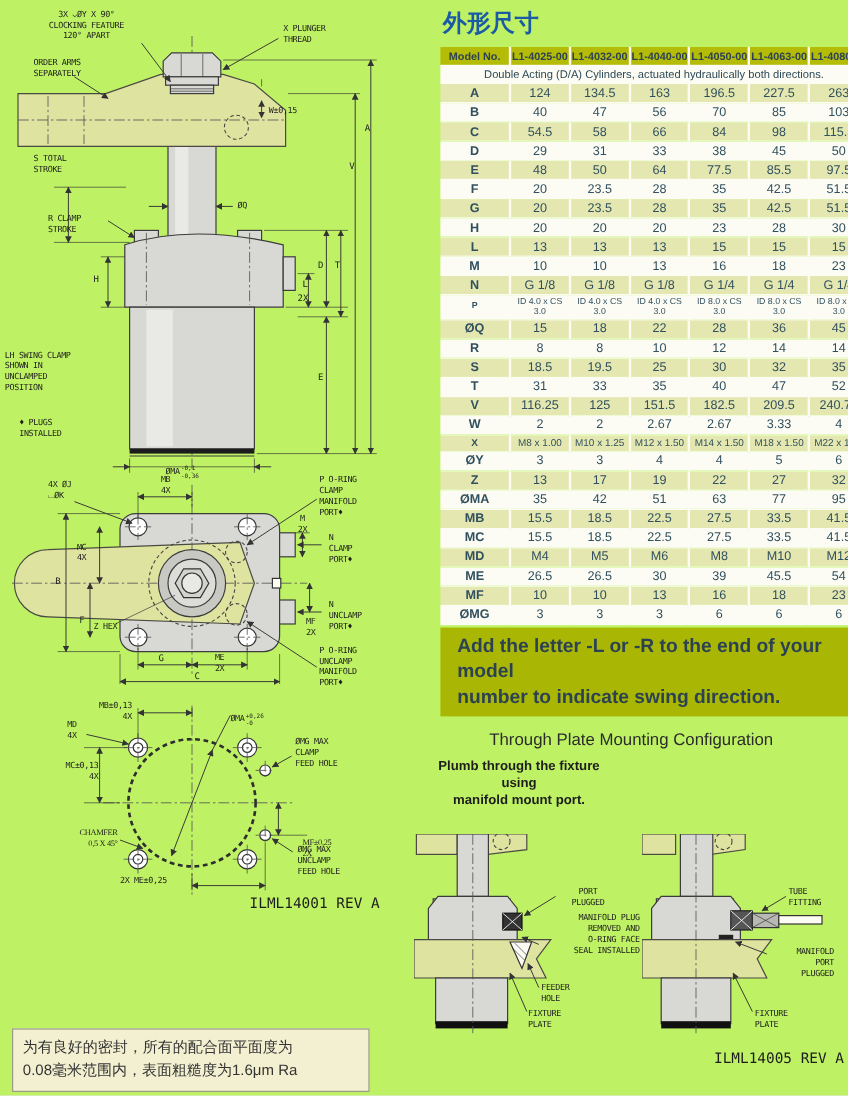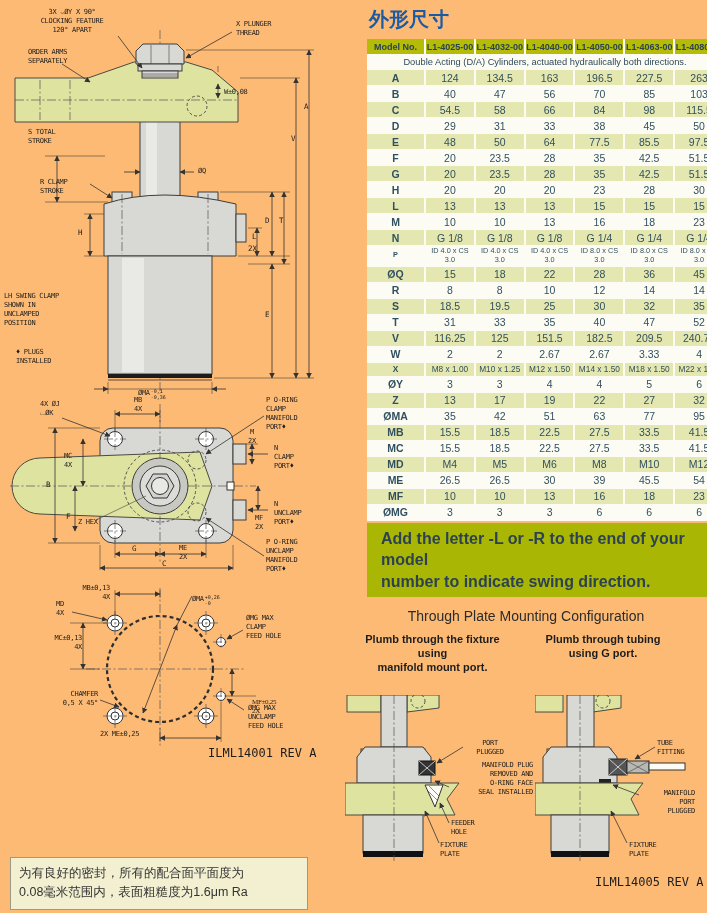--- a/index.html
+++ b/index.html
@@ -1,16 +1,16 @@
 <!DOCTYPE html>
 <html><head>
 <meta charset="utf-8">
 <style>
   html,body{margin:0;padding:0;background:#e8e8e0;}
-  .page{position:relative;width:707px;height:913px;background:#fdba74;overflow:hidden;
+  .page{position:relative;width:707px;height:913px;background:#bef264;overflow:hidden;
         font-family:"Liberation Sans",sans-serif;color:#2e4a58;}
   
   .fig{position:absolute;}
   .fig svg{position:absolute;left:0;top:0;}
   .tl{position:absolute;font-family:"DejaVu Sans Mono","DejaVu Sans",monospace;
       font-size:7px;line-height:1.3;color:#1d1d1d;white-space:pre-line;letter-spacing:-0.3px;}
   .tl.ctr{text-align:center;}
   .tl.rt{text-align:right;}
   .dl{position:absolute;font-family:"DejaVu Sans Mono","DejaVu Sans",monospace;
       font-size:7.5px;color:#1d1d1d;}
@@ -135,21 +135,21 @@
       <line x1="226" y1="383" x2="212" y2="383" class="dim" marker-end="url(#a1)"></line>
       <line x1="108" y1="383" x2="212" y2="383" class="ext"></line>
     </svg>
     <div class="tl ctr" style="left:22px;top:2px;width:100px;">3X ⌵ØY X 90°
 CLOCKING FEATURE
 120° APART</div>
     <div class="tl" style="left:236px;top:14px;">X PLUNGER
 THREAD</div>
     <div class="tl" style="left:28px;top:42px;">ORDER ARMS
 SEPARATELY</div>
-    <div class="tl" style="left:224px;top:82px;">W±0,08</div>
+    <div class="tl" style="left:224px;top:82px;">W±0,15</div>
     <div class="tl" style="left:28px;top:122px;">S TOTAL
 STROKE</div>
     <div class="tl" style="left:198px;top:161px;">ØQ</div>
     <div class="tl" style="left:40px;top:172px;">R CLAMP
 STROKE</div>
     <div class="dl" style="left:78px;top:222px;">H</div>
     <div class="tl" style="left:4px;top:286px;">LH SWING CLAMP
 SHOWN IN
 UNCLAMPED
 POSITION</div>
@@ -324,21 +324,21 @@
     <div class="tl rt" style="left:30px;top:56px;width:52px;">MC±0,13
 4X</div>
     <div class="tl" style="left:192px;top:8px;">
       <span>ØMA</span><span class="tol"><span>+0,26</span><span>-0</span></span>
     </div>
     <div class="tl" style="left:246px;top:36px;">ØMG MAX
 CLAMP
 FEED HOLE</div>
     <div class="tl" style="left:252px;top:120px;font-family:Liberation Serif, serif;">MF±0,25
 2X</div>
-    <div class="tl rt" style="left:40px;top:112px;width:58px;">CHAMFER
+    <div class="tl rt" style="left:40px;top:112px;width:58px;font-family:Liberation Serif, serif;">CHAMFER
 0,5 X 45°</div>
     <div class="tl" style="left:248px;top:126px;">ØMG MAX
 UNCLAMP
 FEED HOLE</div>
     <div class="tl" style="left:100px;top:152px;">2X ME±0,25</div>
     <div class="tl docid" style="left:208px;top:168px;">ILML14001    REV A</div>
   </div>
 
   <div class="right-col">
     <div class="page-title">外形尺寸</div>
@@ -612,22 +612,20 @@
           </tr>
         </tbody>
     </table>
     <div class="swing-note">Add the letter -L or -R to the end of your model
 number to indicate swing direction.</div>
   </div>
 
   <div class="mount-heading">Through Plate Mounting Configuration</div>
   <div class="mount-caption cap-left">Plumb through the fixture using
 manifold mount port.</div>
-  <div class="mount-caption cap-right">Plumb through tubing
-using G port.</div>
 
   <div class="fig" style="left:345px;top:695px;width:190px;height:218px;">
     <svg width="190" height="218" viewBox="0 0 190 218">
       <defs>
         <marker id="a4" viewBox="0 0 10 10" refX="9" refY="5" markerWidth="7" markerHeight="7" orient="auto-start-reverse">
           <path d="M0,0L10,5L0,10z" fill="#333"></path>
         </marker>
       </defs>
       <rect x="2" y="0" width="34" height="17" class="yellow"></rect>
       <path d="M62,0 L94,0 L94,13 L62,17 Z" class="yellow"></path>

